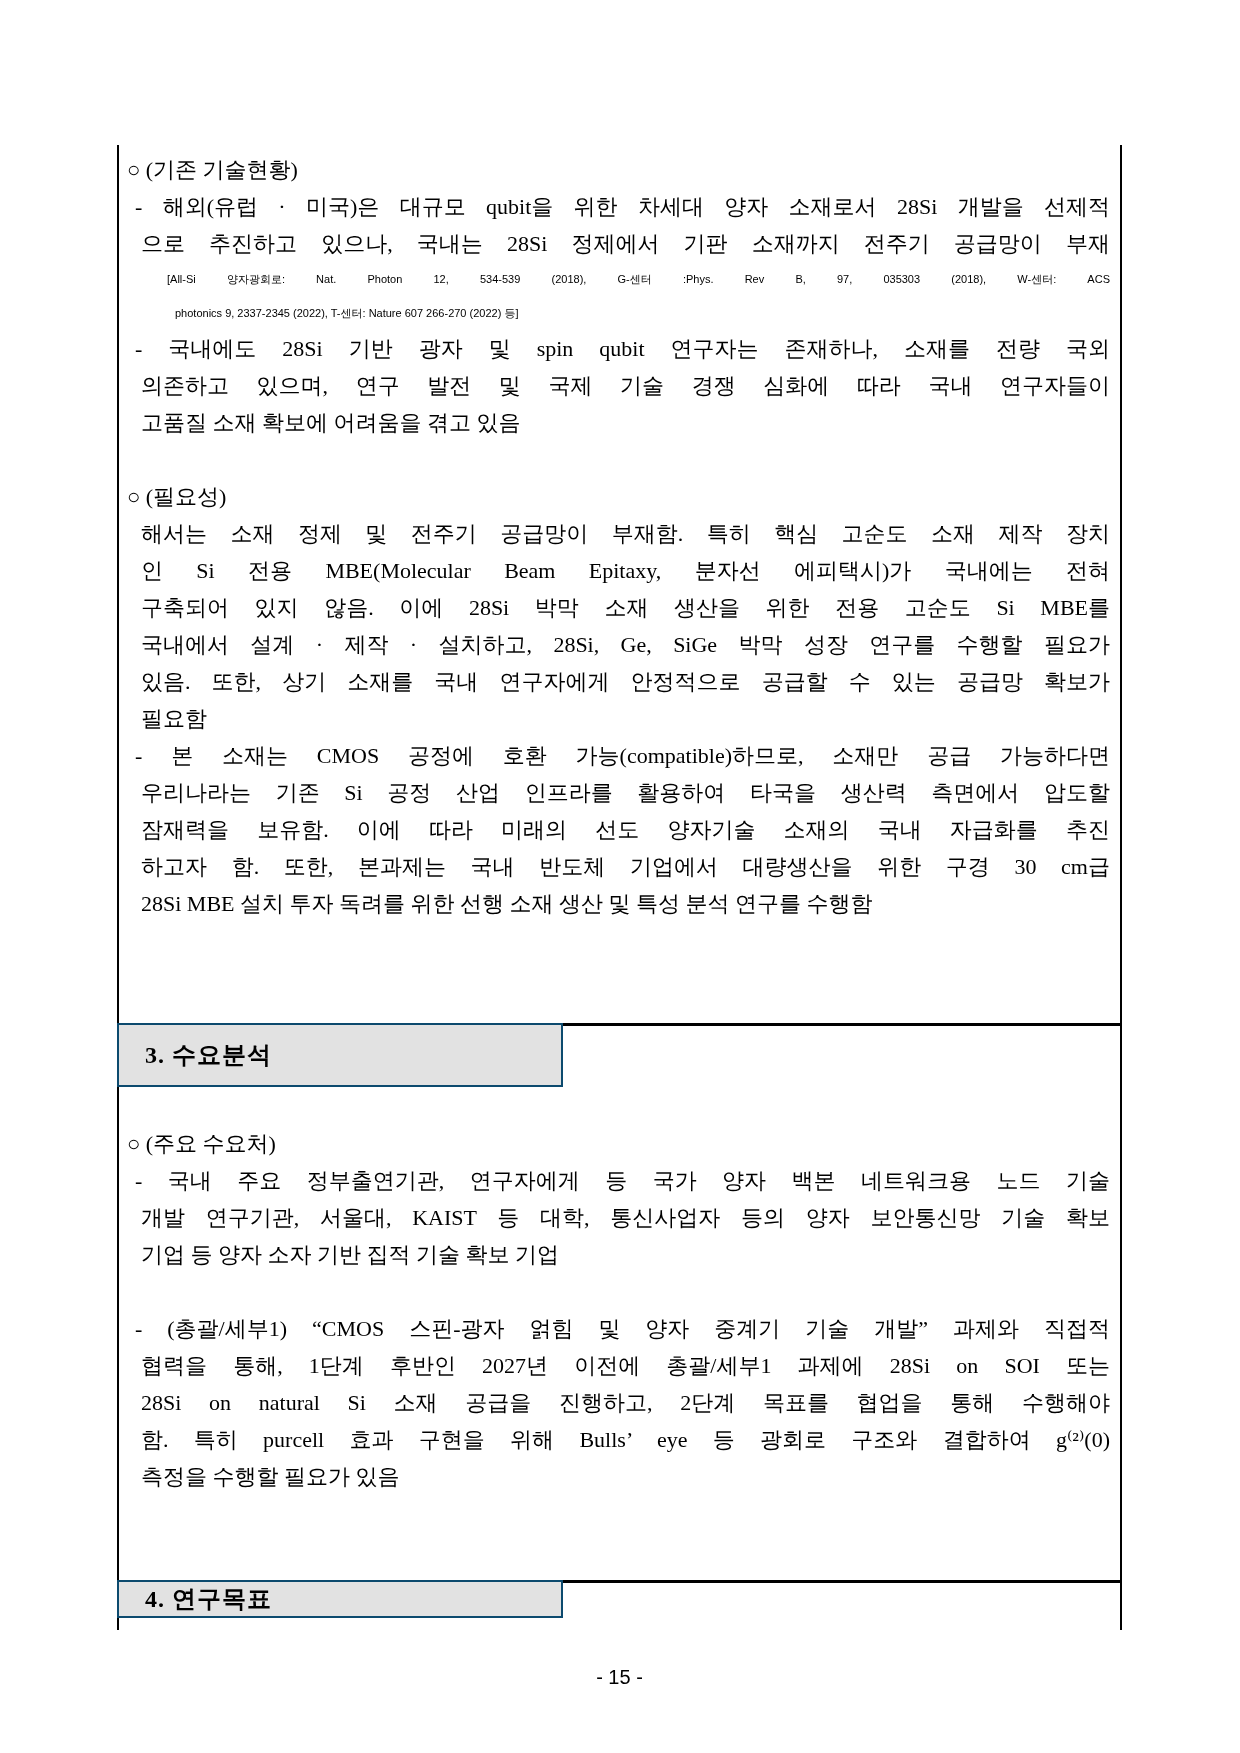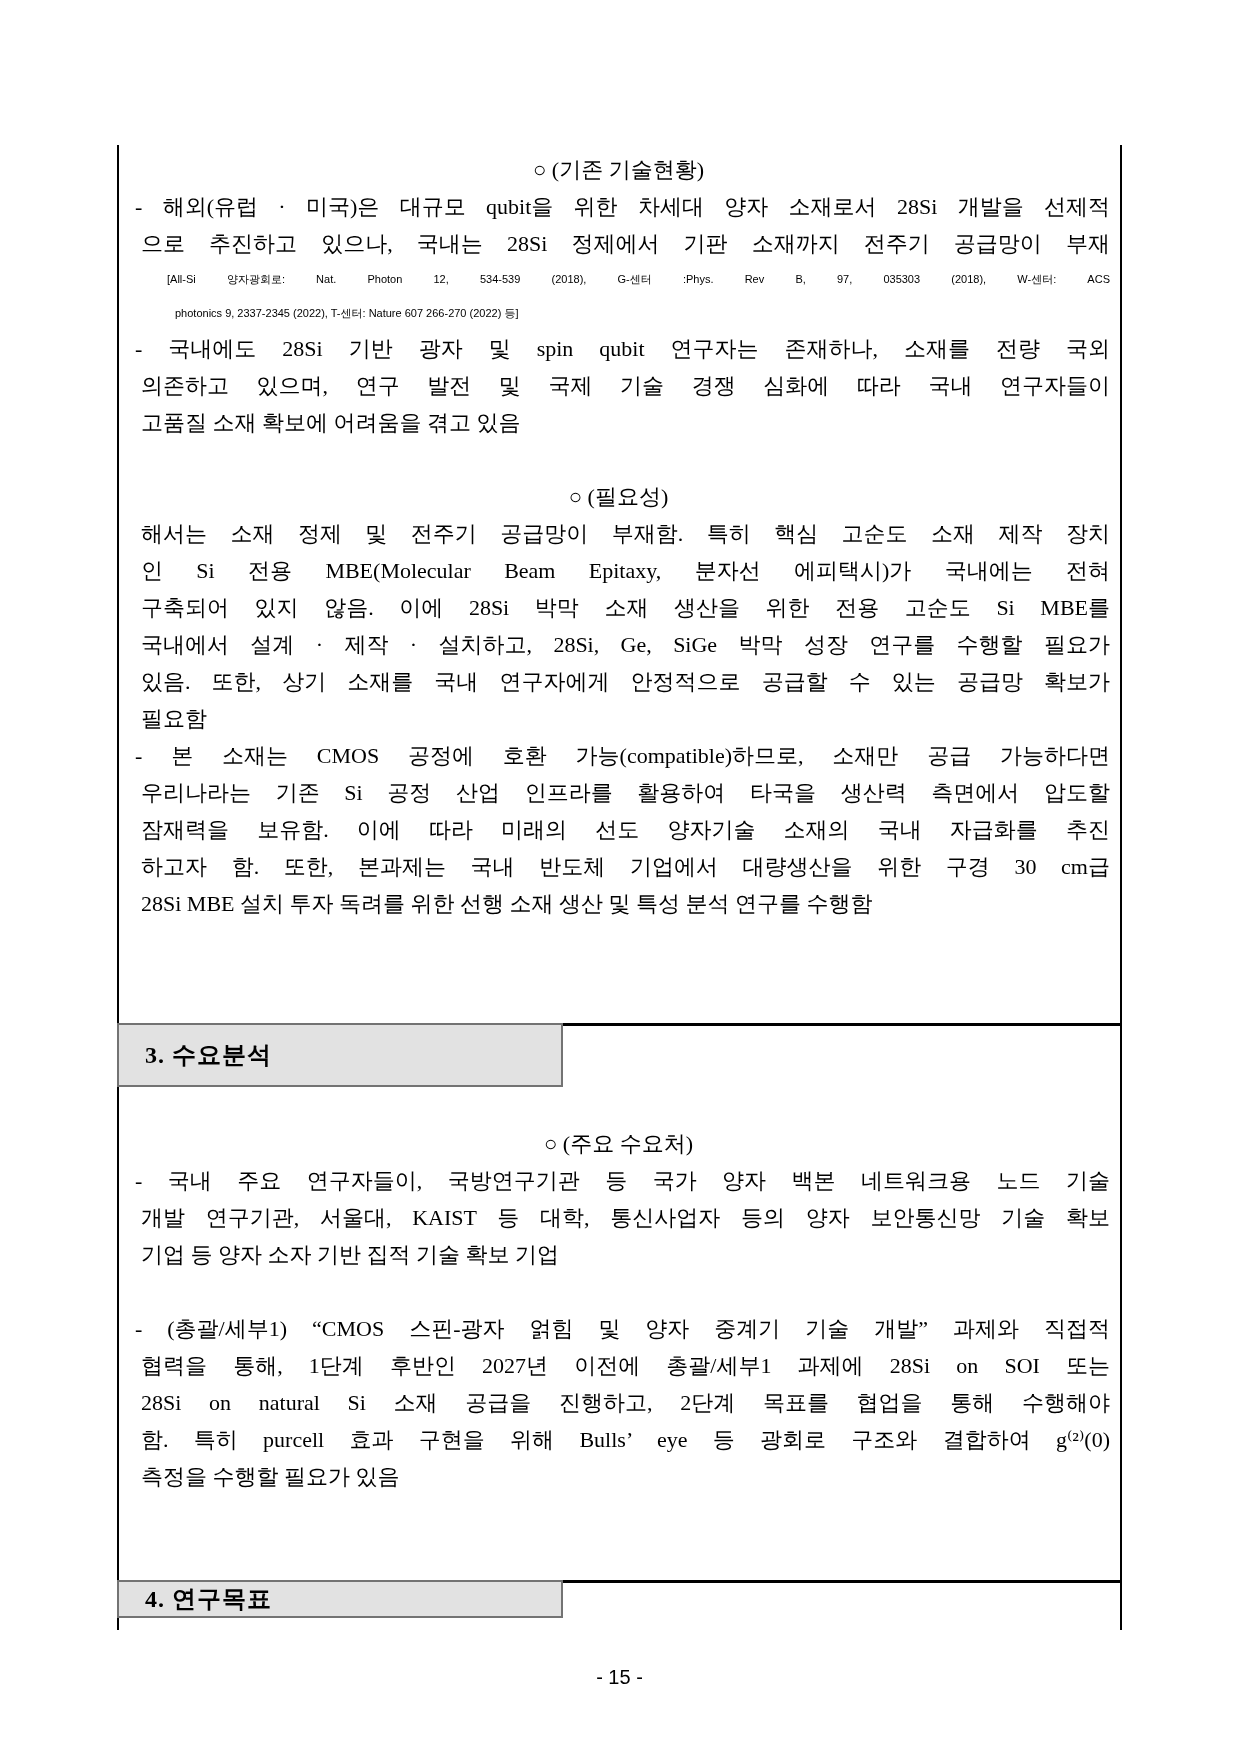--- a/index.html
+++ b/index.html
@@ -12,31 +12,31 @@
   .vl,.hl { position:absolute; background:#000000; }
   .vl { width:2px; top:145px; height:1485px; }
   .vl.left  { left:117px; }
   .vl.right { left:1120px; }
   .hl { left:117px; width:1005px; height:3px; }
   .hl.h1 { top:1023px; }
   .hl.h2 { top:1580px; }
   
   .hdr {
     position:absolute; left:117px; width:446px; box-sizing:border-box;
-    border:2px solid #737373; display:flex; align-items:center;
+    border:2px solid #0c4a6e; display:flex; align-items:center;
     padding-left:26px; font-weight:bold; font-size:24px; letter-spacing:1px;
   }
   .hdr3 { top:1023px; height:64px; }
   .hdr4 { top:1580px; height:38px; }
   
   .cell { position:absolute; left:119px; width:1001px; box-sizing:border-box; }
   .cell1 { top:151px; }
   .cell2 { top:1125px; }
   .ln { font-size:22px; line-height:37px; padding-right:10px; }
-  .l0 { margin-left:8px;text-align:center; }
+  .l0 { margin-left:8px; }
   .l1 { margin-left:16px; }
   .l2 { margin-left:22px; }
   .cit { margin-left:48px; font-family:"Liberation Sans","DejaVu Sans",sans-serif;
          font-size:11px; line-height:34px; }
   .cit2 { margin-left:56px; }
   .j { text-align:justify; text-align-last:justify; }
   .gap { height:37px; }
   .footer {
     position:absolute; top:1666px; left:117px; width:1005px; text-align:center;
     font-size:20px; font-family:"Liberation Sans","DejaVu Sans",sans-serif;
@@ -75,21 +75,21 @@
     <div class="ln l2 j">하고자 함. 또한, 본과제는 국내 반도체 기업에서 대량생산을 위한 구경 30 cm급</div>
     <div class="ln l2">28Si MBE 설치 투자 독려를 위한 선행 소재 생산 및 특성 분석 연구를 수행함</div>
   </div>
 
   <div class="hdr hdr3" style="background: rgb(226, 226, 226);">
     <span>3. 수요분석</span>
   </div>
 
   <div class="cell cell2">
     <div class="ln l0">○ (주요 수요처)</div>
-    <div class="ln l1 j">- 국내 주요 연구자들이, 국방연구기관 등 국가 양자 백본 네트워크용 노드 기술</div>
+    <div class="ln l1 j">- 국내 주요 정부출연기관, 연구자에게 등 국가 양자 백본 네트워크용 노드 기술</div>
     <div class="ln l2 j">개발 연구기관, 서울대, KAIST 등 대학, 통신사업자 등의 양자 보안통신망 기술 확보</div>
     <div class="ln l2">기업 등 양자 소자 기반 집적 기술 확보 기업</div>
     <div class="gap"></div>
     <div class="ln l1 j">- (총괄/세부1) “CMOS 스핀-광자 얽힘 및 양자 중계기 기술 개발” 과제와 직접적</div>
     <div class="ln l2 j">협력을 통해, 1단계 후반인 2027년 이전에 총괄/세부1 과제에 28Si on SOI 또는</div>
     <div class="ln l2 j">28Si on natural Si 소재 공급을 진행하고, 2단계 목표를 협업을 통해 수행해야</div>
     <div class="ln l2 j">함. 특히 purcell 효과 구현을 위해 Bulls’ eye 등 광회로 구조와 결합하여 g⁽²⁾(0)</div>
     <div class="ln l2">측정을 수행할 필요가 있음</div>
   </div>
 

